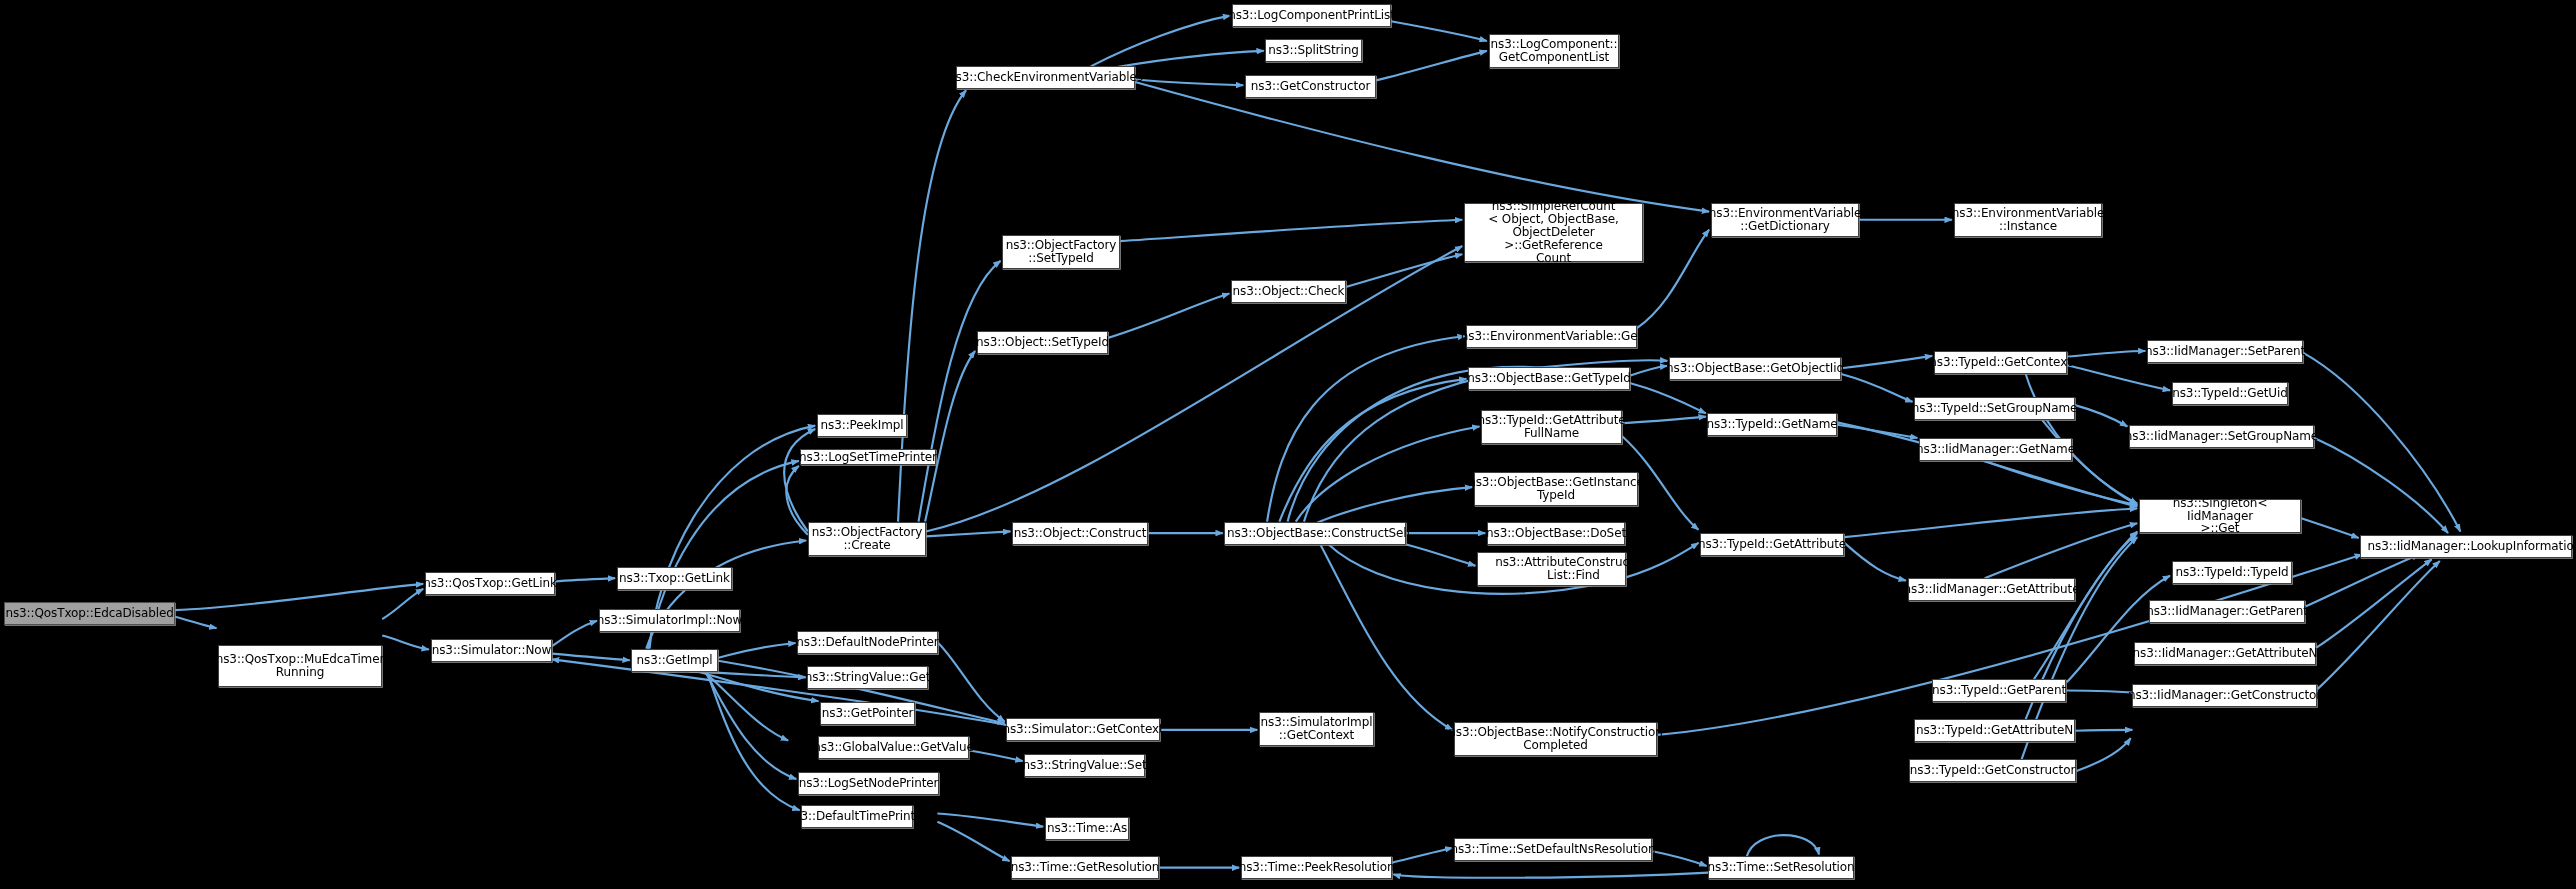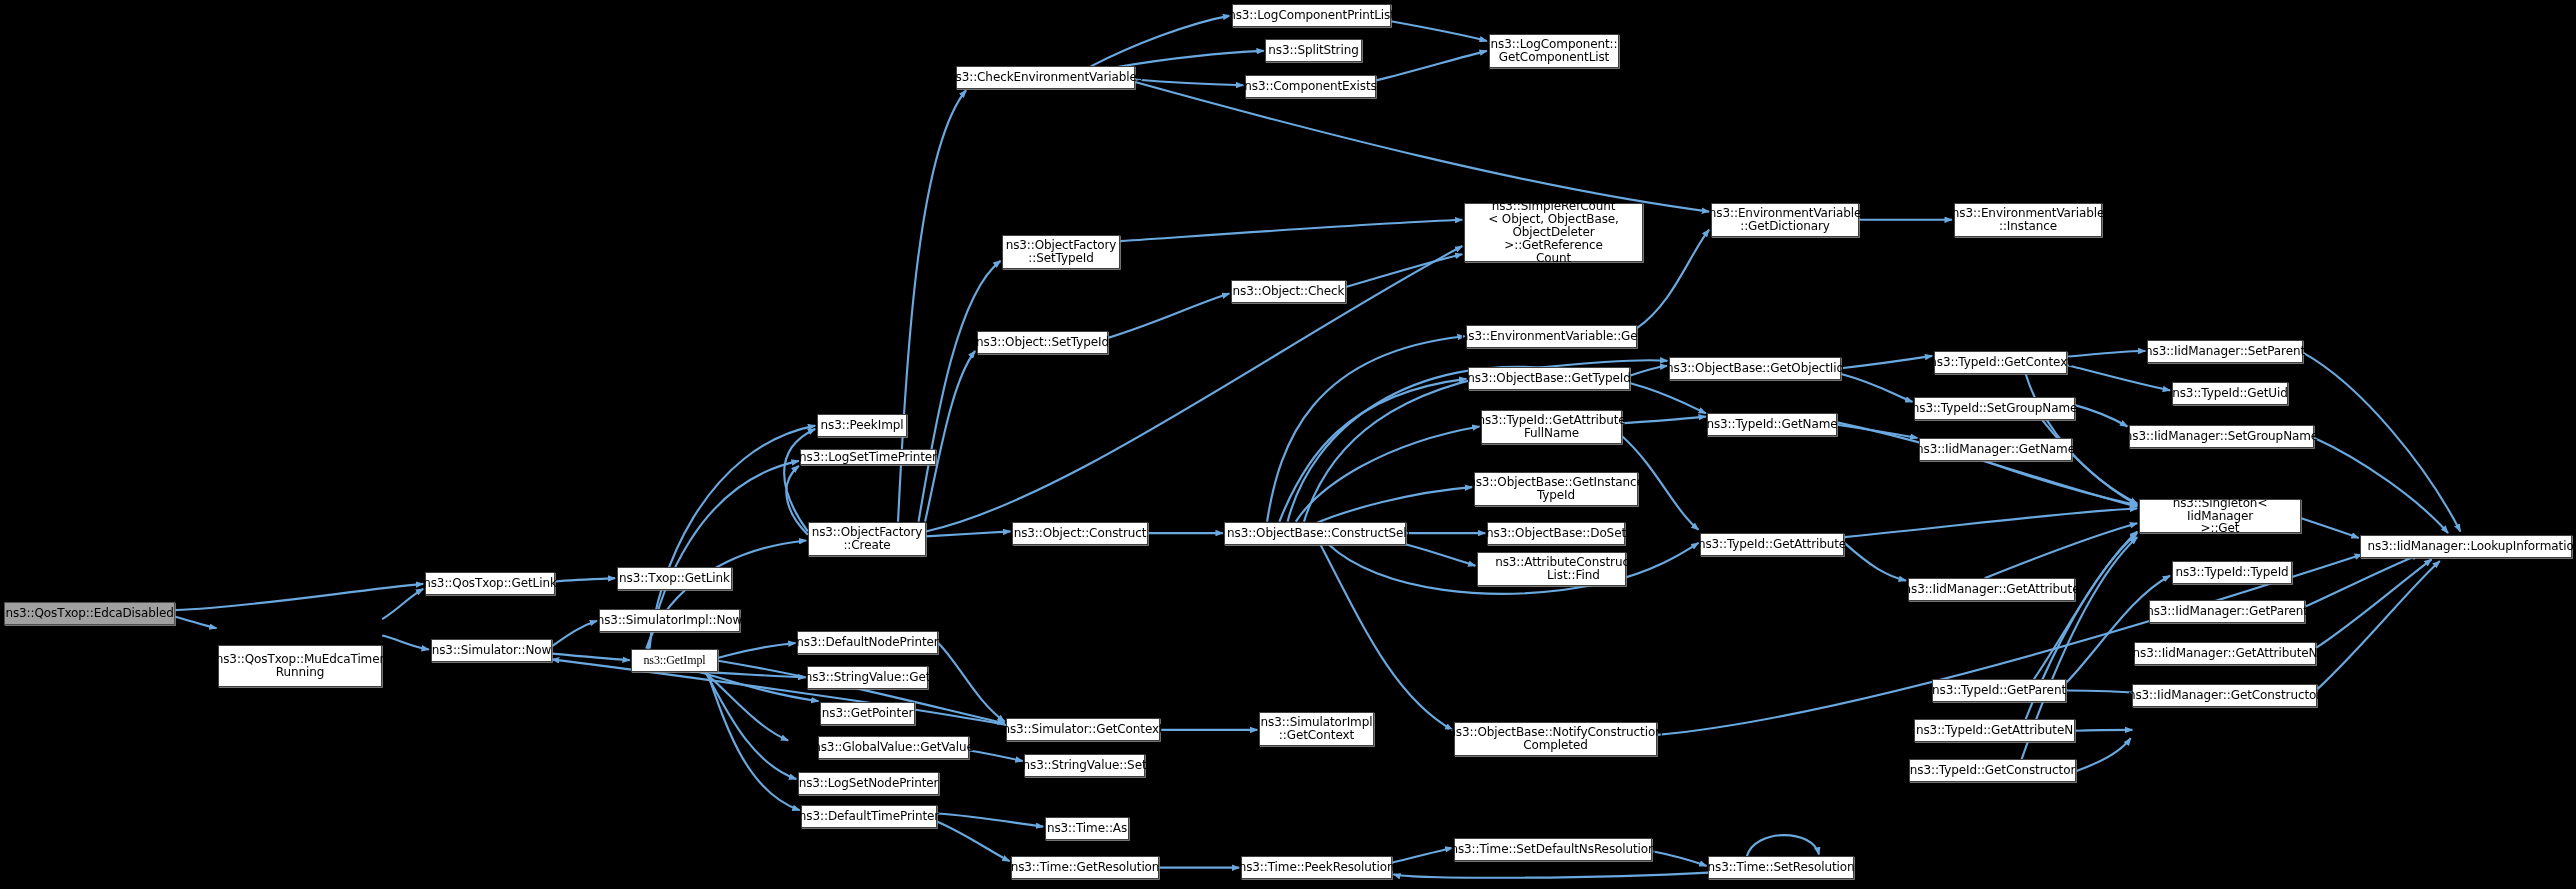--- a/index.html
+++ b/index.html
@@ -114,35 +114,35 @@
       </g>
   </svg>
   <div id="node-layer">
       <div class="node root" style="left: 4.1px; top: 602px; width: 171px; height: 23px;">ns3::QosTxop::EdcaDisabled</div>
       <div class="node" style="left: 218px; top: 613px; width: 164px; height: 42px; margin-top: 32px;">ns3::QosTxop::MuEdcaTimer
 Running</div>
       <div class="node" style="left: 425px; top: 572px; width: 130px; height: 23px;">ns3::QosTxop::GetLink</div>
       <div class="node" style="left: 617px; top: 567px; width: 115px; height: 23px;">ns3::Txop::GetLink</div>
       <div class="node" style="left: 431px; top: 639px; width: 121px; height: 23px;">ns3::Simulator::Now</div>
       <div class="node" style="left: 599px; top: 609px; width: 141px; height: 23px;">ns3::SimulatorImpl::Now</div>
-      <div class="node" style="left: 631px; top: 649px; width: 87px; height: 23px; font-family: Liberation Serif, serif;">ns3::GetImpl</div>
+      <div class="node" style="left: 631px; top: 649px; width: 87px; height: 23px;">ns3::GetImpl</div>
       <div class="node" style="left: 817px; top: 414px; width: 90px; height: 23px;">ns3::PeekImpl</div>
       <div class="node" style="left: 800px; top: 449px; width: 136px; height: 16px;">ns3::LogSetTimePrinter</div>
       <div class="node" style="left: 808px; top: 522px; width: 118px; height: 34px;">ns3::ObjectFactory
 ::Create</div>
       <div class="node" style="left: 797px; top: 631px; width: 141px; height: 23px;">ns3::DefaultNodePrinter</div>
       <div class="node" style="left: 807px; top: 666px; width: 121px; height: 23px;">ns3::StringValue::Get</div>
       <div class="node" style="left: 820px; top: 702px; width: 95px; height: 23px;">ns3::GetPointer</div>
       <div class="node" style="left: 790px; top: 736px; width: 151px; height: 23px; margin-left: 28px;">ns3::GlobalValue::GetValue</div>
       <div class="node" style="left: 798px; top: 772px; width: 141px; height: 23px;">ns3::LogSetNodePrinter</div>
-      <div class="node" style="left: 801px; top: 805px; width: 136px; height: 23px;">ns3::DefaultTimePrinter</div>
+      <div class="node" style="left: 801px; top: 805px; width: 112px; height: 23px;">ns3::DefaultTimePrinter</div>
       <div class="node" style="left: 956px; top: 66px; width: 179px; height: 23px;">ns3::CheckEnvironmentVariables</div>
       <div class="node" style="left: 1232px; top: 4.1px; width: 159px; height: 23px;">ns3::LogComponentPrintList</div>
       <div class="node" style="left: 1265px; top: 39px; width: 97px; height: 23px;">ns3::SplitString</div>
-      <div class="node" style="left: 1245px; top: 75px; width: 131px; height: 23px;">ns3::ComponentExists</div>
+      <div class="node" style="left: 1245px; top: 75px; width: 131px; height: 23px;">ns3::GetConstructor</div>
       <div class="node" style="left: 1489px; top: 34px; width: 130px; height: 34px;">ns3::LogComponent::
 GetComponentList</div>
       <div class="node" style="left: 1002px; top: 235px; width: 118px; height: 34px;">ns3::ObjectFactory
 ::SetTypeId</div>
       <div class="node" style="left: 977px; top: 331px; width: 131px; height: 23px;">ns3::Object::SetTypeId</div>
       <div class="node" style="left: 1231px; top: 280px; width: 115px; height: 23px;">ns3::Object::Check</div>
       <div class="node" style="left: 1012px; top: 522px; width: 136px; height: 23px;">ns3::Object::Construct</div>
       <div class="node" style="left: 1464px; top: 203px; width: 179px; height: 59px;">ns3::SimpleRefCount
 &lt; Object, ObjectBase,
 ObjectDeleter &gt;::GetReference

